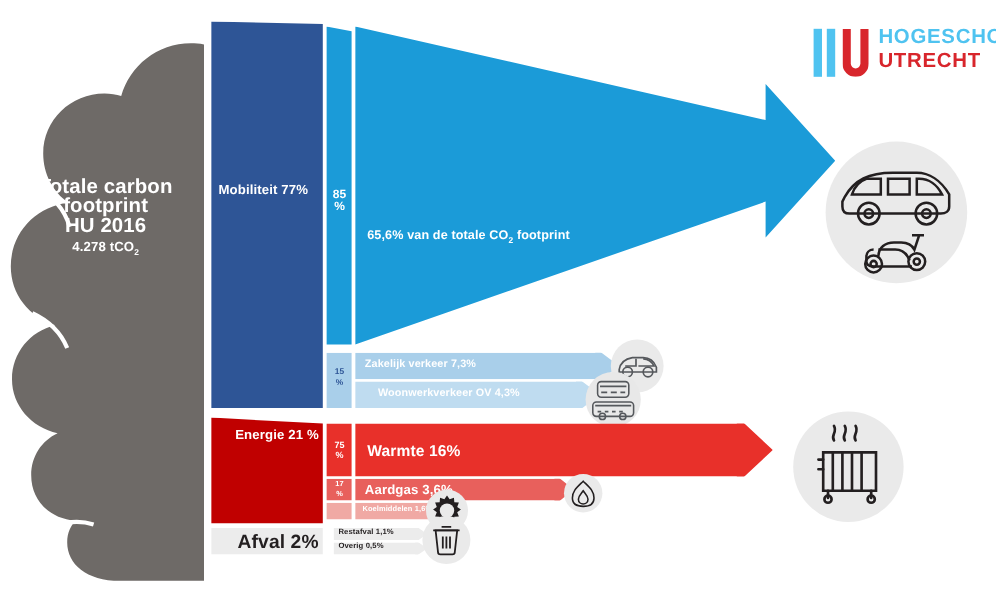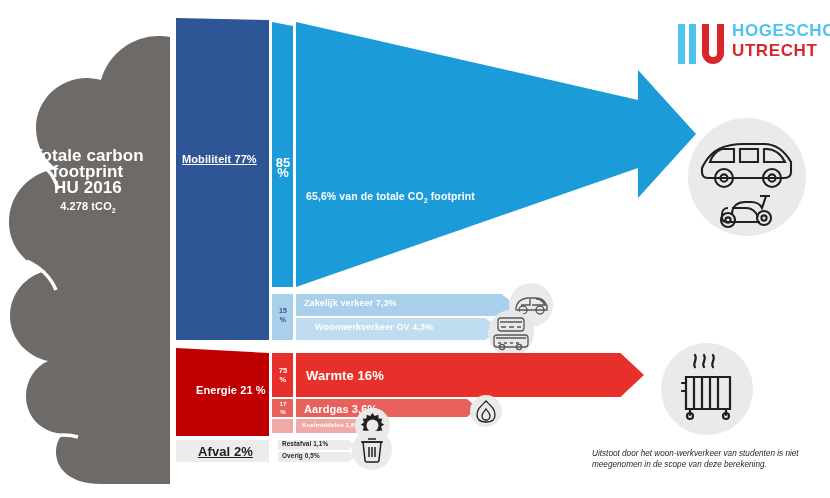--- a/index.html
+++ b/index.html
@@ -92,26 +92,26 @@
       <div>HU 2016</div>
     </div>
     <div class="lbl" style="left:18px;top:192px;width:140px;text-align:center;font-size:11px;">
       <span>4.278 tCO</span><sub style="font-size:7px;">2</sub>
     </div>
   </div>
 
   <svg class="abs" style="left:176px;top:18px;" width="95" height="325">
     <polygon points="0,0 93,2 93,322 0,322" fill="#2E5596"></polygon>
   </svg>
-  <div class="lbl" style="left:182px;top:153px;font-size:11px;text-decoration:underline;">Mobiliteit 77%</div>
+  <div class="lbl" style="left:182px;top:153px;font-size:11px;">Mobiliteit 77%</div>
 
   <svg class="abs" style="left:272px;top:22px;" width="22" height="270">
     <polygon points="0,0 21,4 21,265 0,265" fill="#1B9BD8"></polygon>
   </svg>
-  <div class="lbl" style="left:274px;top:158px;font-size:13px;line-height:10px;text-align:center;width:18px;">
+  <div class="lbl" style="left:274px;top:158px;font-size:10px;line-height:10px;text-align:center;width:18px;">
     <span>85</span><br>
     <span>%</span>
   </div>
 
   <svg class="abs" style="left:296px;top:22px;" width="400" height="270">
     <polygon points="0,0 342,78 342,48 400,112 342,176 342,146 0,265" fill="#1B9BD8"></polygon>
   </svg>
   <div class="lbl" style="left:306px;top:190px;font-size:10.5px;">
     <span>65,6% van de totale CO</span><sub style="font-size:7px;">2</sub><span> footprint</span>
   </div>
@@ -176,21 +176,21 @@
         <path d="M8 28 h30 M 10 33 h3 M 16 33 h3 M 22 33 h3 M 28 33 h3"></path>
         <circle cx="14" cy="37" r="2.6"></circle>
           <circle cx="31" cy="37" r="2.6"></circle>
       </g>
     </svg>
   </div>
 
   <svg class="abs" style="left:176px;top:348px;" width="95" height="90">
     <polygon points="0,0 93,5 93,88 0,88" fill="#C00000"></polygon>
   </svg>
-  <div class="lbl" style="left:184px;top:384px;font-size:11px;padding-left:12px;">Energie 21 %</div>
+  <div class="lbl" style="left:184px;top:357px;font-size:11px;padding-left:12px;">Energie 21 %</div>
 
   <svg class="abs" style="left:272px;top:353px;" width="22" height="44">
     <polygon points="0,0 21,0 21,44 0,44" fill="#E8302A"></polygon>
   </svg>
   <div class="lbl" style="left:274px;top:366px;font-size:7.5px;line-height:9px;text-align:center;width:18px;">
     <span>75</span><br>
     <span>%</span>
   </div>
 
   <svg class="abs" style="left:296px;top:353px;" width="348" height="44">
@@ -247,21 +247,21 @@
       <g fill="#231f20">
         <path d="M17.5 5 l2.2 3.1 3.6 -1.4 0.3 3.8 3.8 0.3 -1.4 3.6 3.1 2.2 -3.1 2.2 1.4 3.6 -3.8 0.3 -0.3 3.8 -3.6 -1.4 -2.2 3.1 -2.2 -3.1 -3.6 1.4 -0.3 -3.8 -3.8 -0.3 1.4 -3.6 -3.1 -2.2 3.1 -2.2 -1.4 -3.6 3.8 -0.3 0.3 -3.8 3.6 1.4 Z"></path>
       </g>
       <circle cx="17.5" cy="17.5" r="6" fill="#EAEAEA"></circle>
     </svg>
   </div>
 
   <svg class="abs" style="left:176px;top:440px;" width="95" height="22">
     <polygon points="0,0 93,0 93,22 0,22" fill="#ECECEC"></polygon>
   </svg>
-  <div class="lbl dark" style="left:198px;top:444px;font-size:13px;text-decoration:underline;">Afval 2%</div>
+  <div class="lbl dark" style="left:198px;top:444px;font-size:16px;">Afval 2%</div>
 
   <svg class="abs" style="left:278px;top:440px;" width="78" height="10">
     <polygon points="0,0 68,0 68,-2 78,5 68,12 68,10 0,10" fill="#ECECEC"></polygon>
   </svg>
   <div class="lbl dark" style="left:282px;top:440px;font-size:6.4px;">Restafval 1,1%</div>
 
   <svg class="abs" style="left:278px;top:452px;" width="78" height="10">
     <polygon points="0,0 68,0 68,-2 78,5 68,12 68,10 0,10" fill="#ECECEC"></polygon>
   </svg>
   <div class="lbl dark" style="left:282px;top:452px;font-size:6.4px;">Overig 0,5%</div>
@@ -282,15 +282,14 @@
       <div class="lb"></div>
       <div class="lb lb2"></div>
       <div class="lb-u"></div>
     </div>
     <div class="logo-txt">
       <div class="logo-l1">HOGESCHOOL</div>
       <div class="logo-l2">UTRECHT</div>
     </div>
   </div>
 
-  <div class="abs" id="footnote">Uitstoot door het woon-werkverkeer van studenten is niet meegenomen in de scope van deze berekening.</div>
 
 </div>
 
 </body></html>

